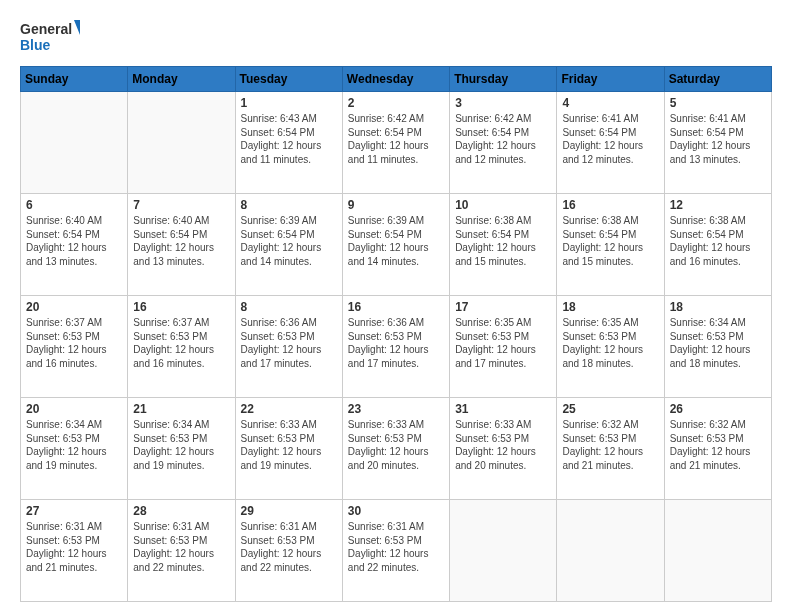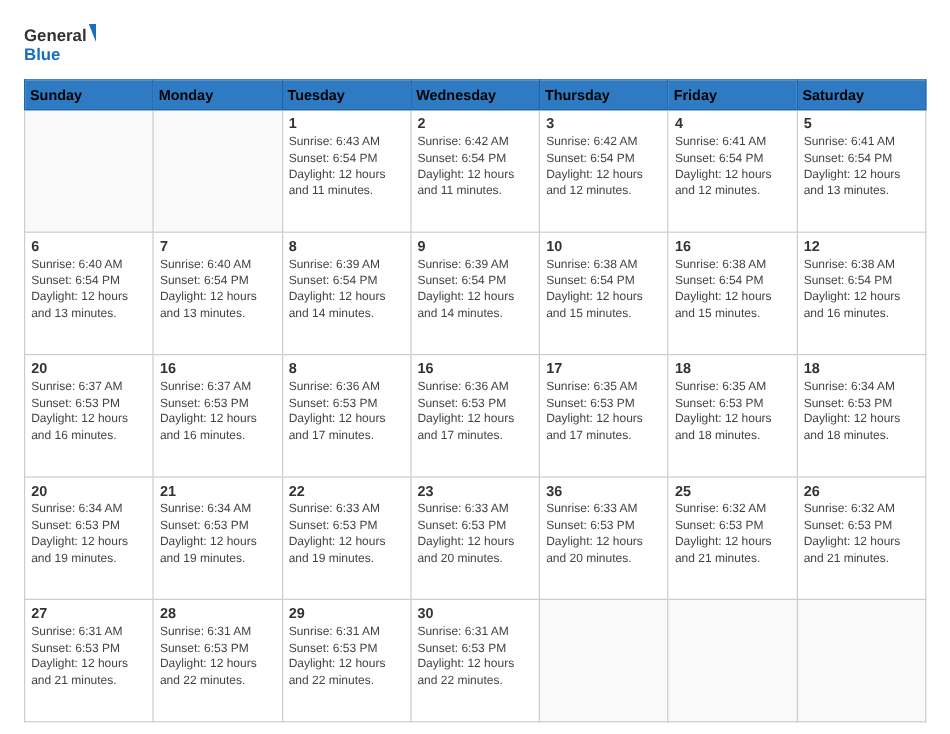--- a/index.html
+++ b/index.html
@@ -255,21 +255,21 @@
 Sunset: 6:53 PM
 Daylight: 12 hours and 19 minutes.</div>
           </td>
           <td>
             <span class="day-number">23</span>
             <div class="day-info">Sunrise: 6:33 AM
 Sunset: 6:53 PM
 Daylight: 12 hours and 20 minutes.</div>
           </td>
           <td>
-            <span class="day-number">36</span>
+            <span class="day-number">31</span>
             <div class="day-info">Sunrise: 6:33 AM
 Sunset: 6:53 PM
 Daylight: 12 hours and 20 minutes.</div>
           </td>
           <td>
             <span class="day-number">25</span>
             <div class="day-info">Sunrise: 6:32 AM
 Sunset: 6:53 PM
 Daylight: 12 hours and 21 minutes.</div>
           </td>

